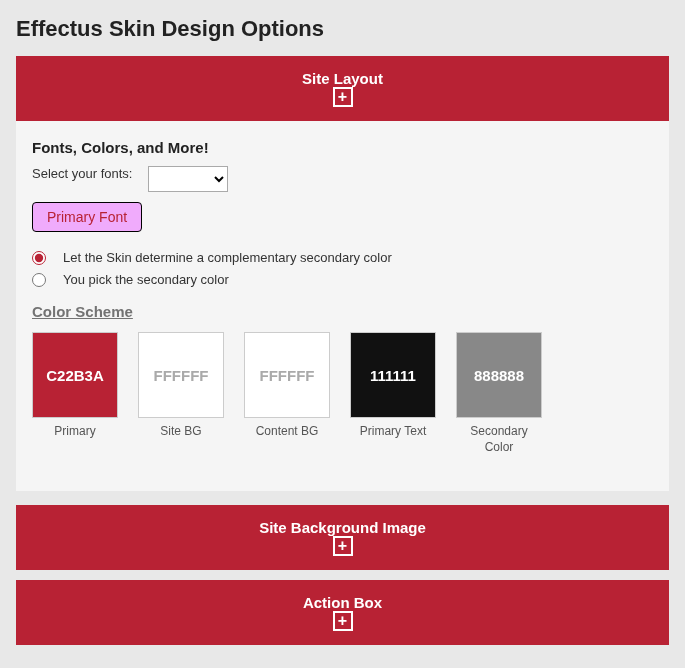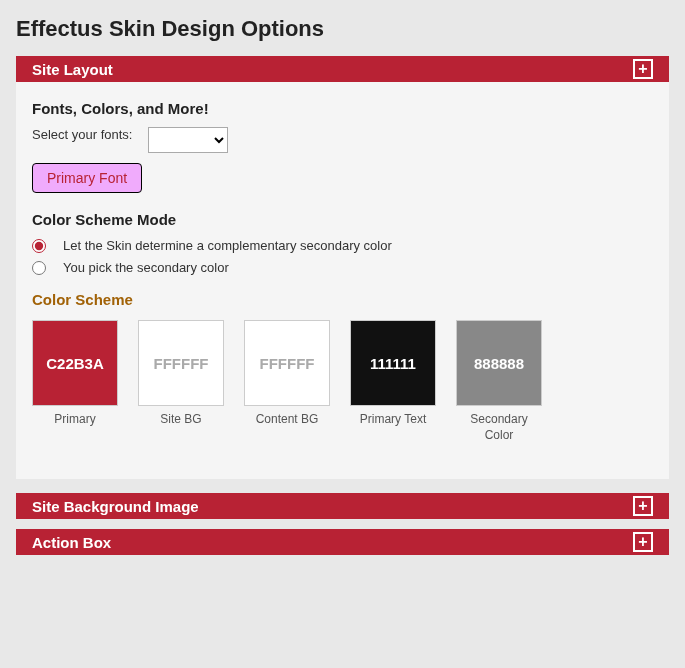--- a/index.html
+++ b/index.html
@@ -14,26 +14,27 @@
       font-size: 22px;
       font-weight: bold;
       color: #222;
       margin-bottom: 14px;
     }
     .accordion-header {
       background: #b82234;
       color: #fff;
       font-weight: bold;
       font-size: 15px;
-      padding: 3px 16px;
+      padding: 14px 16px;
       display: flex;
       align-items: center;
       justify-content: space-between;
       cursor: pointer;
       margin-bottom: 0;
+      flex-direction: column;
     }
     .accordion-header .plus-icon {
       width: 20px;
       height: 20px;
       border: 2px solid #fff;
       display: flex;
       align-items: center;
       justify-content: center;
       font-size: 16px;
       font-weight: bold;
@@ -99,22 +100,23 @@
       color: #333;
     }
     .radio-row input[type="radio"] {
       accent-color: #b82234;
       width: 14px;
       height: 14px;
     }
     .color-scheme-title {
       font-size: 15px;
       font-weight: bold;
-      color: #a16207;
+      color: #737373;
       margin: 16px 0 12px 0;
+      text-decoration: underline;
     }
     .color-swatches {
       display: flex;
       gap: 20px;
       flex-wrap: wrap;
     }
     .swatch-item {
       display: flex;
       flex-direction: column;
       align-items: center;
@@ -162,21 +164,20 @@
       <div class="font-select-row">
         <span class="font-select-label">Select your fonts:</span>
         <select class="font-select">
           <option></option>
         </select>
       </div>
       <button class="primary-font-btn">Primary Font</button>
     </div>
 
     <div class="section-block">
-      <div class="color-scheme-mode-title">Color Scheme Mode</div>
       <label class="radio-row">
         <input type="radio" name="color_mode" checked="" style="">
         <span>Let the Skin determine a complementary secondary color</span>
       </label>
       <label class="radio-row">
         <input type="radio" name="color_mode" style="">
         <span>You pick the secondary color</span>
       </label>
     </div>
 

